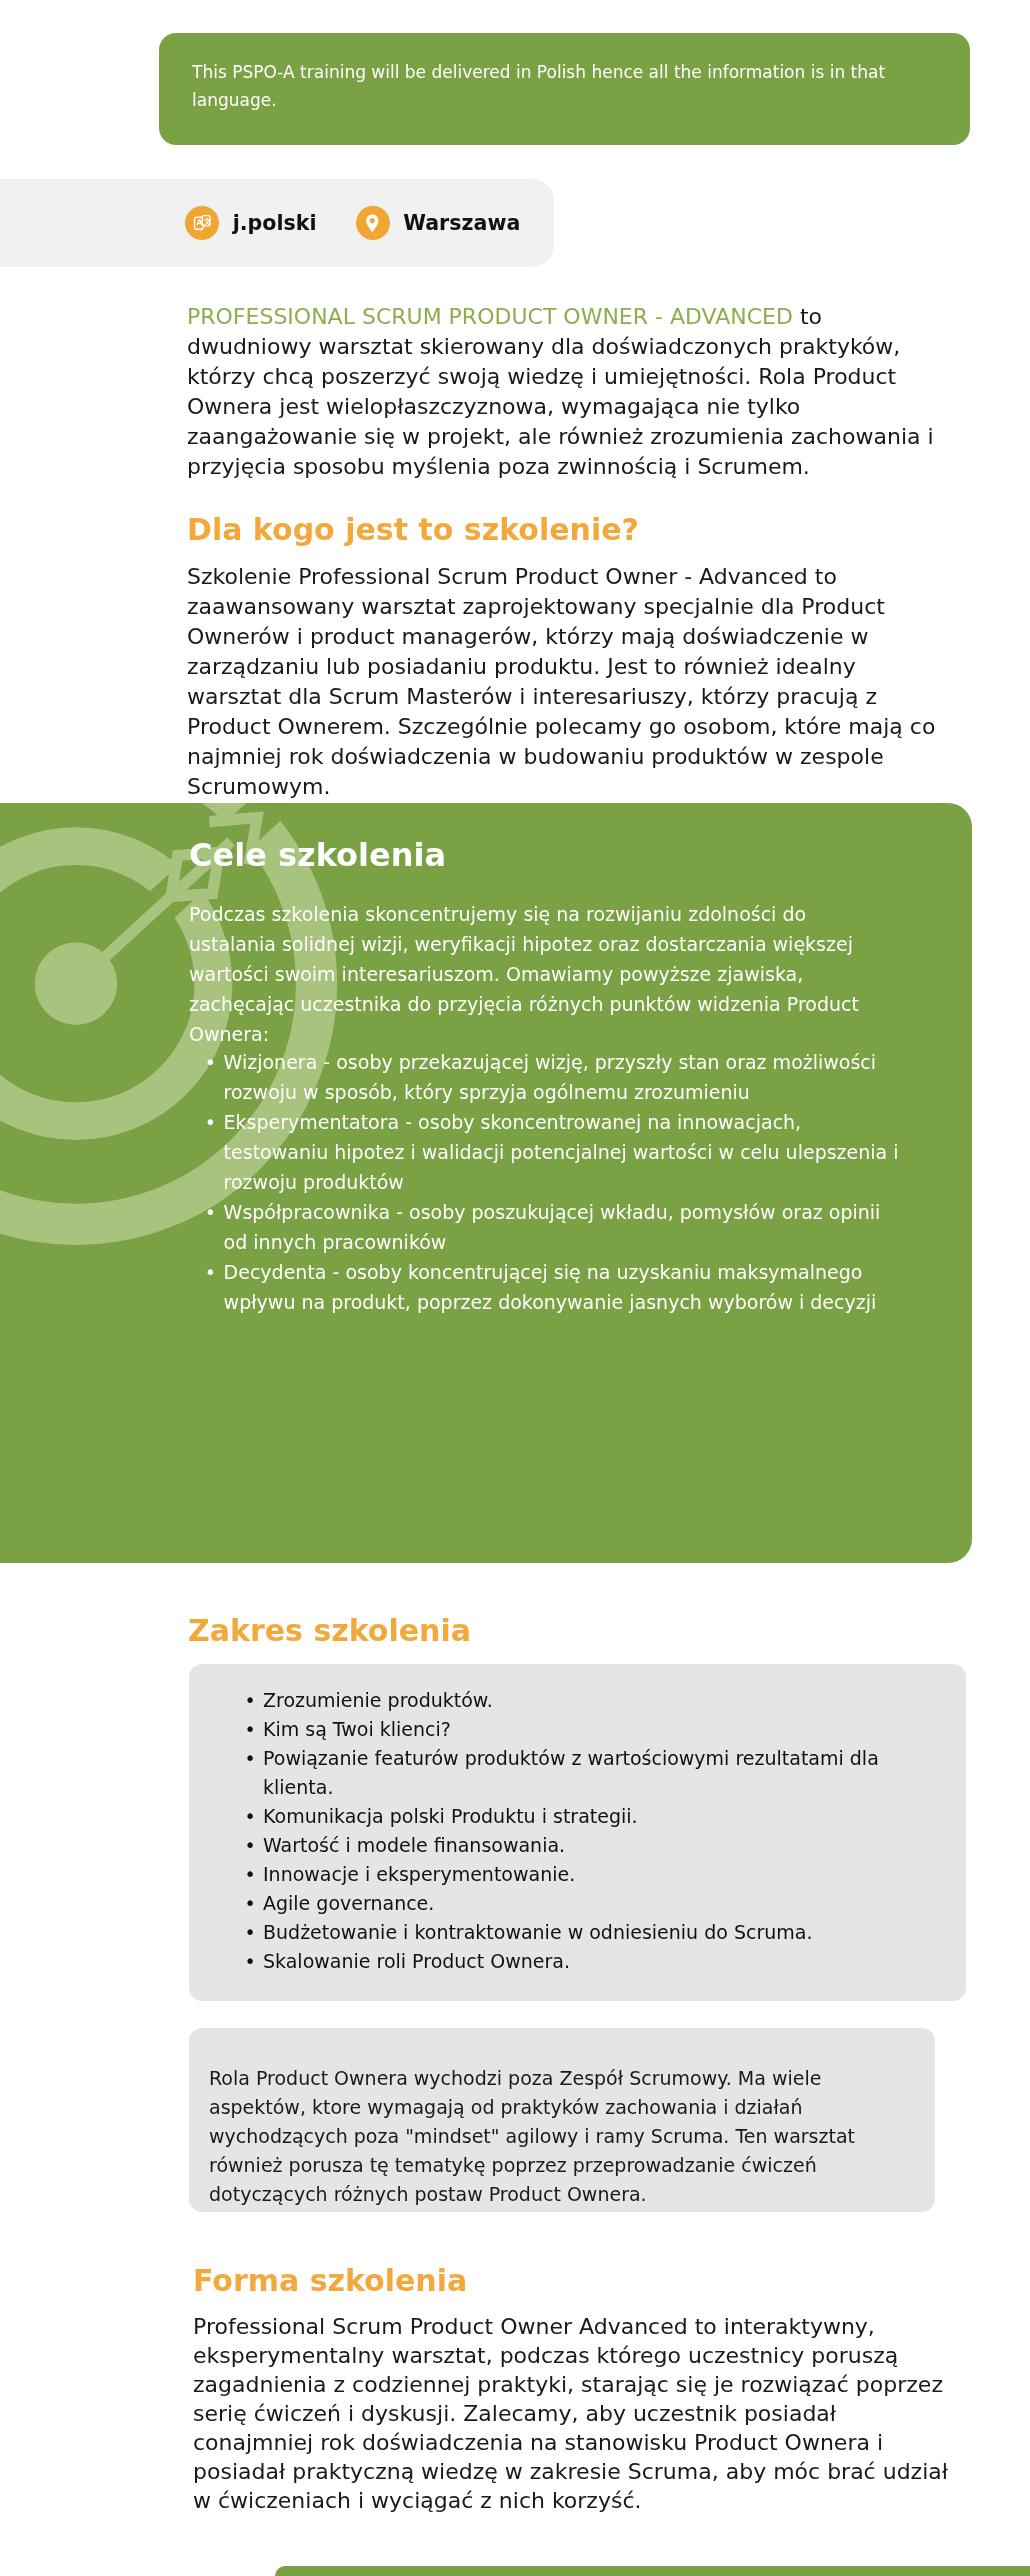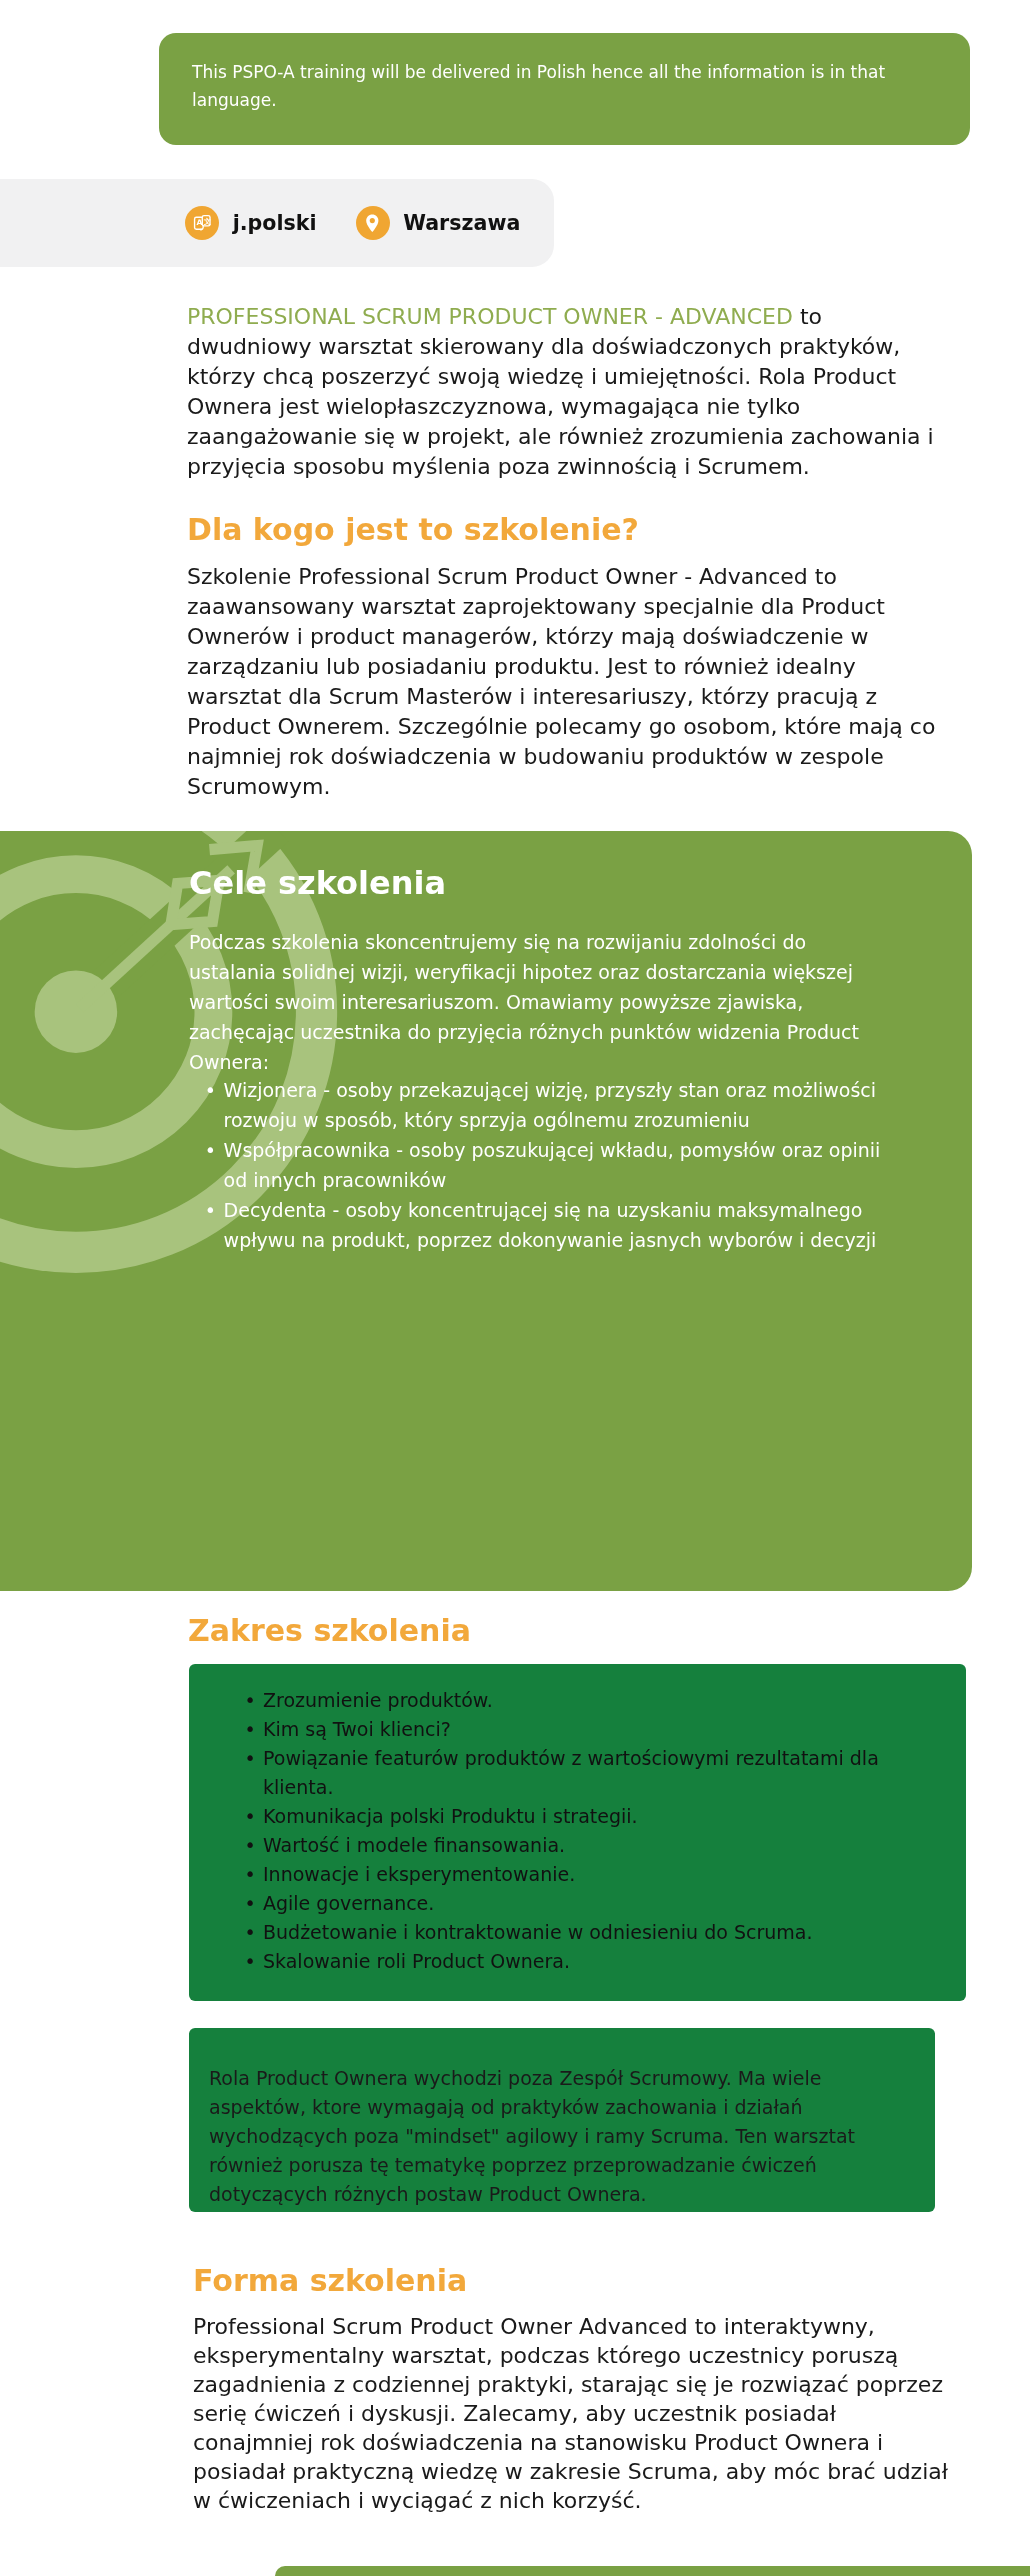--- a/index.html
+++ b/index.html
@@ -36,21 +36,21 @@
   .link-green{color:#8fac4f;}
   h2.orange{
     margin:0;color:#f2a83b;font-size:30px;font-weight:bold;line-height:1.2;
   }
   .h-who{left:187px;top:512px;}
   .p-who{left:187px;top:562px;width:749px;}
 
   
   .green-section{
     left:0;top:803px;width:972px;height:760px;background:#7aa144;
-    border-radius:0 24px 24px 0;overflow:hidden;margin-top:28px;
+    border-radius:0 24px 24px 0;overflow:hidden;
   }
   .green-section h2{
     position:absolute;left:189px;top:33px;margin:0;color:#ffffff;
     font-size:32px;font-weight:bold;
   }
   .green-section .gpara{
     position:absolute;left:189px;top:96px;width:706px;margin:0;
     color:#ffffff;font-size:19px;line-height:30px;
   }
   ul.glist{
@@ -58,21 +58,21 @@
     list-style:none;color:#ffffff;font-size:19px;line-height:30px;
   }
   ul.glist li{padding-left:20.6px;position:relative;}
   ul.glist li::before{content:"•";position:absolute;left:1.7px;}
 
   .watermark{left:-29px;top:-17px;}
 
   
   .h-scope{left:188px;top:1613px;}
   .graybox{
-    background:#15803d;border-radius:6px;box-sizing:border-box;
+    background:#e5e5e5;border-radius:13px;box-sizing:border-box;
   }
   .box-scope{left:189px;top:1664px;width:777px;height:337px;padding:22px 52px;}
   ul.blist{
     margin:0;padding:0;list-style:none;font-size:19px;line-height:29px;color:#111;
   }
   ul.blist li{padding-left:22px;position:relative;}
   ul.blist li::before{content:"•";position:absolute;left:3.4px;}
   .box-note{left:189px;top:2028px;width:746px;height:184px;padding:36px 45px 0 20px;}
   .box-note p{margin:0;font-size:19px;line-height:29px;width:702px;}
 
@@ -135,20 +135,21 @@
         <line x1="6" y1="0" x2="245" y2="0"></line>
         <polygon points="150,0 188,-30 226,0 188,30"></polygon>
         <polyline points="242,-34 286,0 242,34"></polyline>
       </g>
     </g>
   </svg>
   <h2>Cele szkolenia</h2>
   <p class="gpara">Podczas szkolenia skoncentrujemy się na rozwijaniu zdolności do ustalania solidnej wizji, weryfikacji hipotez oraz dostarczania większej wartości swoim interesariuszom. Omawiamy powyższe zjawiska, zachęcając uczestnika do przyjęcia różnych punktów widzenia Product Ownera:</p>
   <ul class="glist">
       <li>Wizjonera - osoby przekazującej wizję, przyszły stan oraz możliwości rozwoju w sposób, który sprzyja ogólnemu zrozumieniu</li>
+      <li>Eksperymentatora - osoby skoncentrowanej na innowacjach, testowaniu hipotez i walidacji potencjalnej wartości w celu ulepszenia i rozwoju produktów</li>
       <li>Współpracownika - osoby poszukującej wkładu, pomysłów oraz opinii od innych pracowników</li>
       <li>Decydenta - osoby koncentrującej się na uzyskaniu maksymalnego wpływu na produkt, poprzez dokonywanie jasnych wyborów i decyzji</li>
     </ul>
 </div>
 
 <h2 class="abs orange h-scope">Zakres szkolenia</h2>
 <div class="abs graybox box-scope">
   <ul class="blist">
       <li>Zrozumienie produktów.</li>
       <li>Kim są Twoi klienci?</li>

